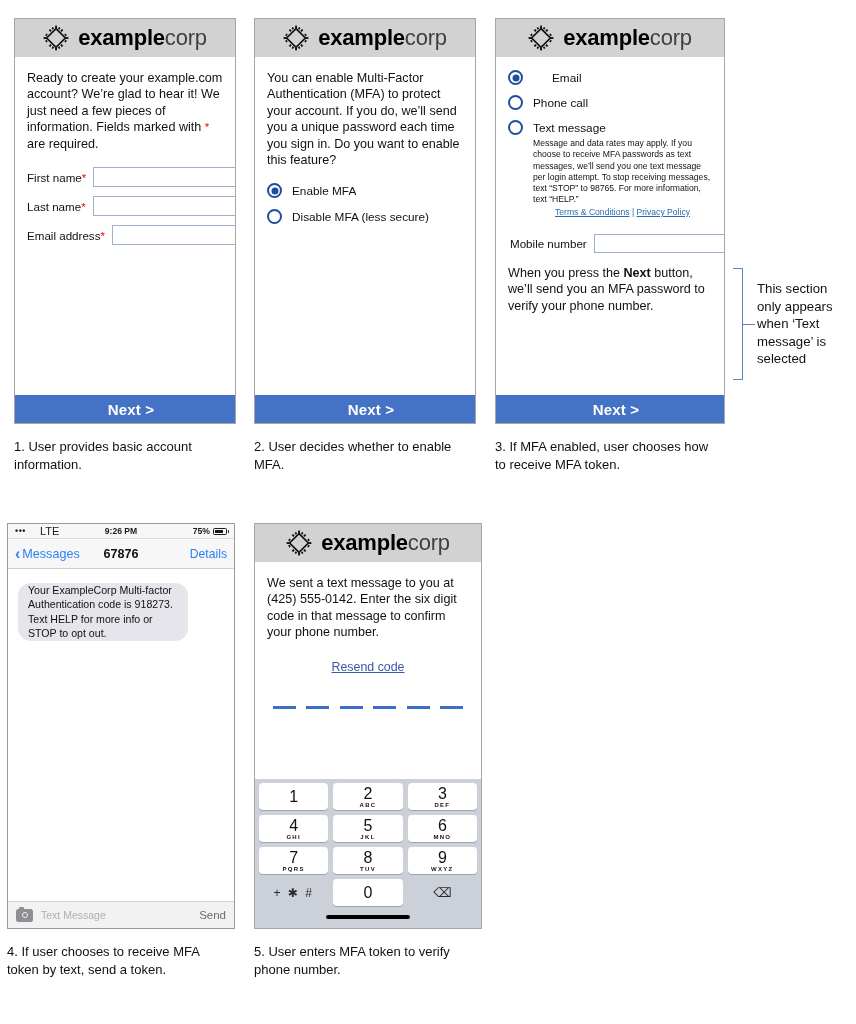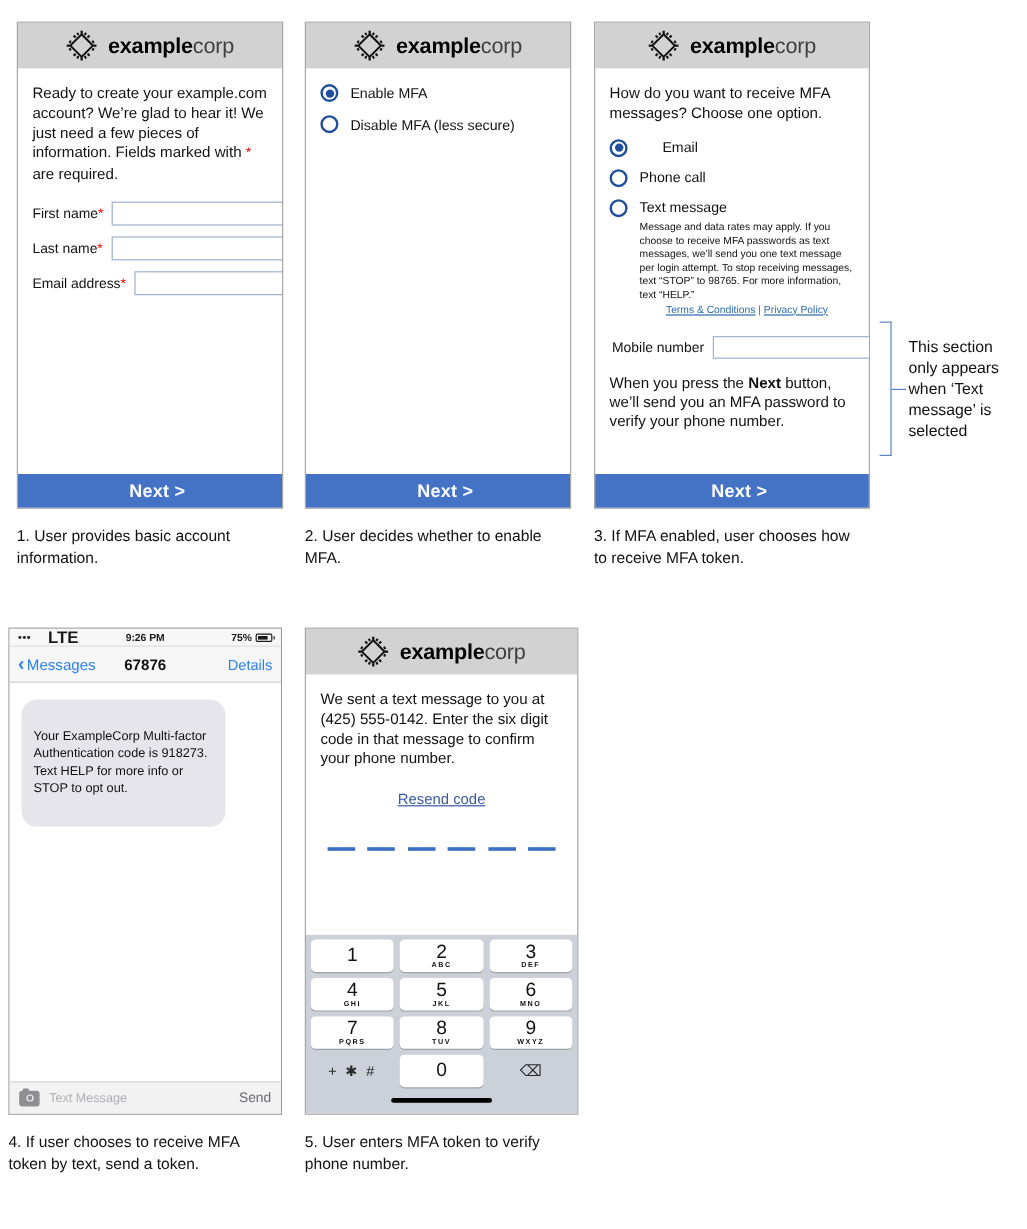--- a/index.html
+++ b/index.html
@@ -18,21 +18,21 @@
     display:flex;flex-direction:column;
   }
   .panel-header{
     background:#d2d2d2;
     height:38px;
     display:flex;align-items:center;justify-content:center;
     gap:9px;
     flex:0 0 auto;
   }
   .brand-text{
-    font-size:18px;letter-spacing:-0.2px;color:#000;
+    font-size:22px;letter-spacing:-0.2px;color:#000;
   }
   .brand-text b{font-weight:bold;}
   .brand-text span{font-weight:normal;color:#3f3f3f;}
   .logo-svg{display:block;}
 
   .panel-body{
     flex:1 1 auto;
     padding:13px 12px 0 12px;
     box-sizing:border-box;
     position:relative;
@@ -119,21 +119,21 @@
     position:absolute;border:1px solid #9a9a9a;background:#fff;
     box-sizing:border-box;display:flex;flex-direction:column;
   }
   .ios-status{
     height:15px;background:#f7f7f7;border-bottom:1px solid #dadada;
     display:flex;align-items:center;
     font-size:8.6px;font-weight:bold;color:#1a1a1a;
     padding:0 7px;box-sizing:border-box;
   }
   .ios-status .dots{letter-spacing:0.5px;font-size:9px;}
-  .ios-status .lte{margin-left:14px;font-weight:bold;font-size:14px;}
+  .ios-status .lte{margin-left:14px;font-weight:normal;font-size:11px;}
   .ios-status .clock{position:absolute;left:0;right:0;text-align:center;font-size:8.6px;}
   .ios-status .right{margin-left:auto;display:flex;align-items:center;gap:3px;}
   .batt{
     width:14px;height:7px;border:1px solid #1a1a1a;border-radius:1.5px;
     position:relative;box-sizing:border-box;padding:1px;
   }
   .batt i{display:block;height:100%;width:75%;background:#1a1a1a;}
   .batt::after{
     content:"";position:absolute;right:-3px;top:1.5px;
     width:1.5px;height:3px;background:#1a1a1a;border-radius:0 1px 1px 0;
@@ -147,21 +147,21 @@
   .chev{font-size:16px;line-height:1;font-weight:bold;}
   .ios-title{
     position:absolute;left:0;right:0;text-align:center;
     font-size:12.6px;font-weight:bold;color:#111;
   }
   .ios-details{margin-left:auto;color:#2b82f6;font-size:12.2px;position:relative;}
   .sms-area{flex:1 1 auto;background:#fff;padding:14px 10px 0 10px;box-sizing:border-box;}
   .bubble{
     background:#e6e5eb;color:#111;border-radius:13px;
     font-size:10.6px;line-height:14.4px;
-    padding:24px 10px;max-width:150px;position:relative;
+    padding:0 10px;max-width:150px;position:relative;
   }
   .bubble::after{
     content:"";position:absolute;left:-4px;bottom:0;
     width:12px;height:13px;background:#e6e5eb;
     border-bottom-right-radius:12px;z-index:-1;
   }
   .sms-input-bar{
     flex:0 0 auto;height:27px;background:#f2f2f2;border-top:1px solid #d5d5d5;
     display:flex;align-items:center;padding:0 8px;gap:8px;box-sizing:border-box;
   }
@@ -291,20 +291,21 @@
           <rect x="21.5" y="9.0" width="2.2" height="1.7" transform="rotate(62 22.6 9.8)"></rect>
           <rect x="21.5" y="15.3" width="2.2" height="1.7" transform="rotate(-62 22.6 16.2)"></rect>
         </g>
       </svg>
     </span>
     <span class="brand-text">
       <b>example</b><span>corp</span>
     </span>
   </div>
   <div class="panel-body">
+    <div class="body-text" style="margin-bottom:15px;">You can enable Multi-Factor Authentication (MFA) to protect your account. If you do, we’ll send you a unique password each time you sign in. Do you want to enable this feature?</div>
     <div class="radio-row">
       <span class="radio checked"></span>
       <span class="radio-label">Enable MFA</span>
     </div>
     <div class="radio-row">
       <span class="radio"></span>
       <span class="radio-label">Disable MFA (less secure)</span>
     </div>
   </div>
   <div class="next-btn">Next &gt;</div>
@@ -336,21 +337,20 @@
           <rect x="21.5" y="9.0" width="2.2" height="1.7" transform="rotate(62 22.6 9.8)"></rect>
           <rect x="21.5" y="15.3" width="2.2" height="1.7" transform="rotate(-62 22.6 16.2)"></rect>
         </g>
       </svg>
     </span>
     <span class="brand-text">
       <b>example</b><span>corp</span>
     </span>
   </div>
   <div class="panel-body">
-    <div class="body-text" style="margin-bottom:13px;">How do you want to receive MFA messages? Choose one option.</div>
 
     <div class="radio-row" style="margin-bottom:10px;gap:29px;">
       <span class="radio checked"></span>
       <span class="radio-label">Email</span>
     </div>
     <div class="radio-row" style="margin-bottom:10px;">
       <span class="radio"></span>
       <span class="radio-label">Phone call</span>
     </div>
     <div class="radio-row" style="margin-bottom:3px;">

